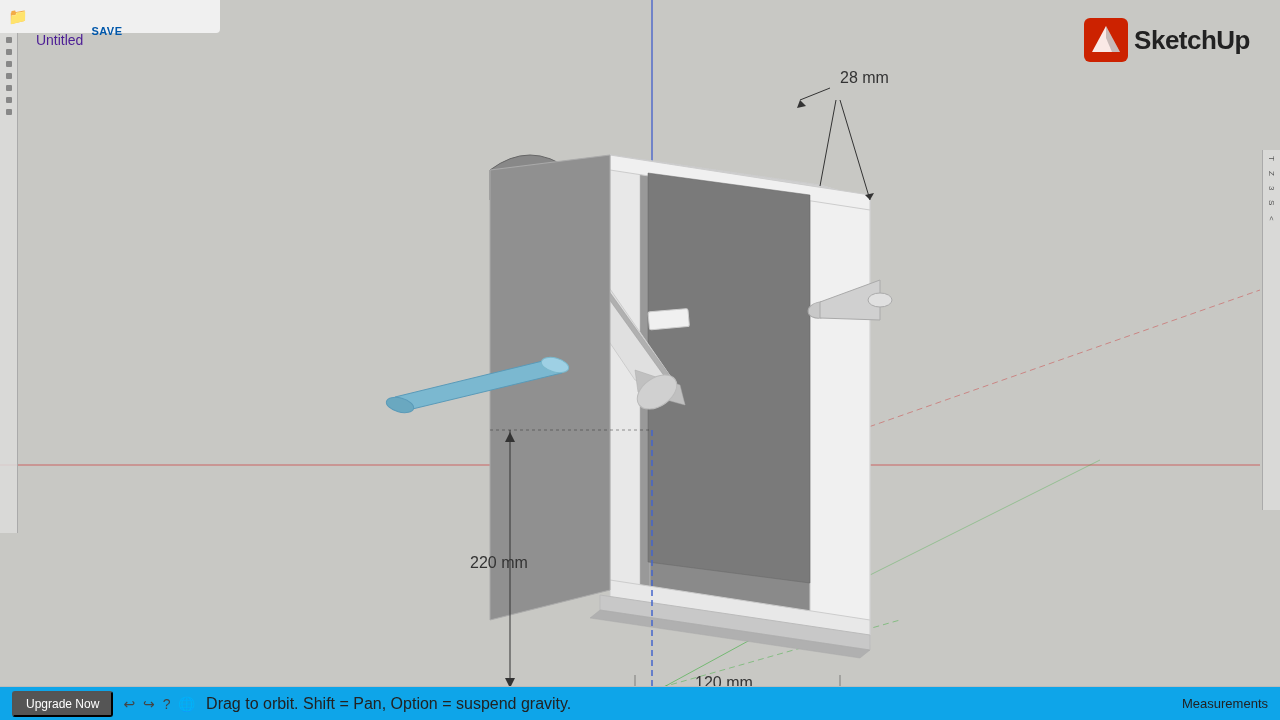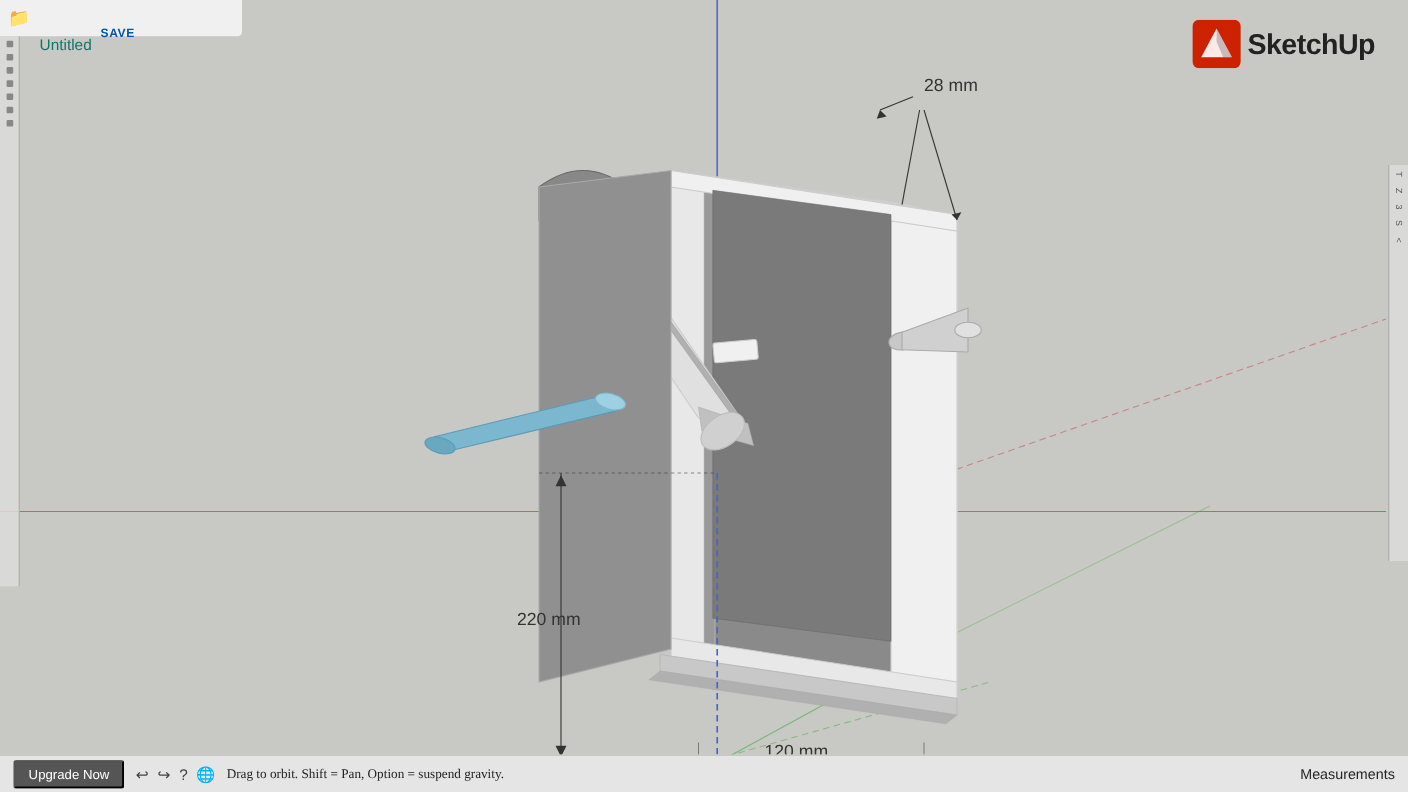--- a/index.html
+++ b/index.html
@@ -11,21 +11,21 @@
       top: 0; left: 0;
       width: 220px; height: 33px;
       background: #f0f0f0;
       display: flex;
       align-items: center;
       padding: 0 8px;
       gap: 8px;
       z-index: 10;
       border-bottom-right-radius: 4px;
     }
-    #topbar .title { font-size: 14px; color: #0f766e; font-weight: 400; margin-top: 46px; }
+    #topbar .title { font-size: 14px; color: #4c1d95; font-weight: 400; margin-top: 46px; }
     #topbar .save-btn {
       font-size: 11px;
       font-weight: bold;
       color: #0057aa;
       cursor: pointer;
       letter-spacing: 0.5px;
       margin-top: 28px;
     }
 
     
@@ -90,41 +90,41 @@
       text-orientation: mixed;
       cursor: pointer;
       padding: 2px 0;
     }
 
     
     #bottombar {
       position: absolute;
       bottom: 0; left: 0;
       width: 1280px; height: 34px;
-      background: #e5e5e5;
+      background: #0ea5e9;
       display: flex;
       align-items: center;
       justify-content: space-between;
       padding: 0 12px;
       z-index: 10;
       border-top: 1px solid #bbb;
     }
     .bottom-left { display: flex; align-items: center; gap: 10px; }
     .upgrade-btn {
       background: #555;
       color: white;
       font-size: 12px;
       padding: 4px 12px;
       border-radius: 3px;
       cursor: pointer;
       font-weight: 500;
     }
     .bottom-icons { display: flex; gap: 8px; align-items: center; }
     .b-icon { font-size: 14px; color: #444; cursor: pointer; }
-    .status-text { font-size: 12px; color: #222; font-family: Liberation Serif, serif; }
+    .status-text { font-size: 16px; color: #222; }
     .measurements-label { font-size: 13px; color: #222; font-weight: 500; margin-left: 32px; }
 
     
     #viewport-svg {
       position: absolute;
       top: 0; left: 0;
       width: 1280px; height: 720px;
       z-index: 2;
       pointer-events: none;
     }

